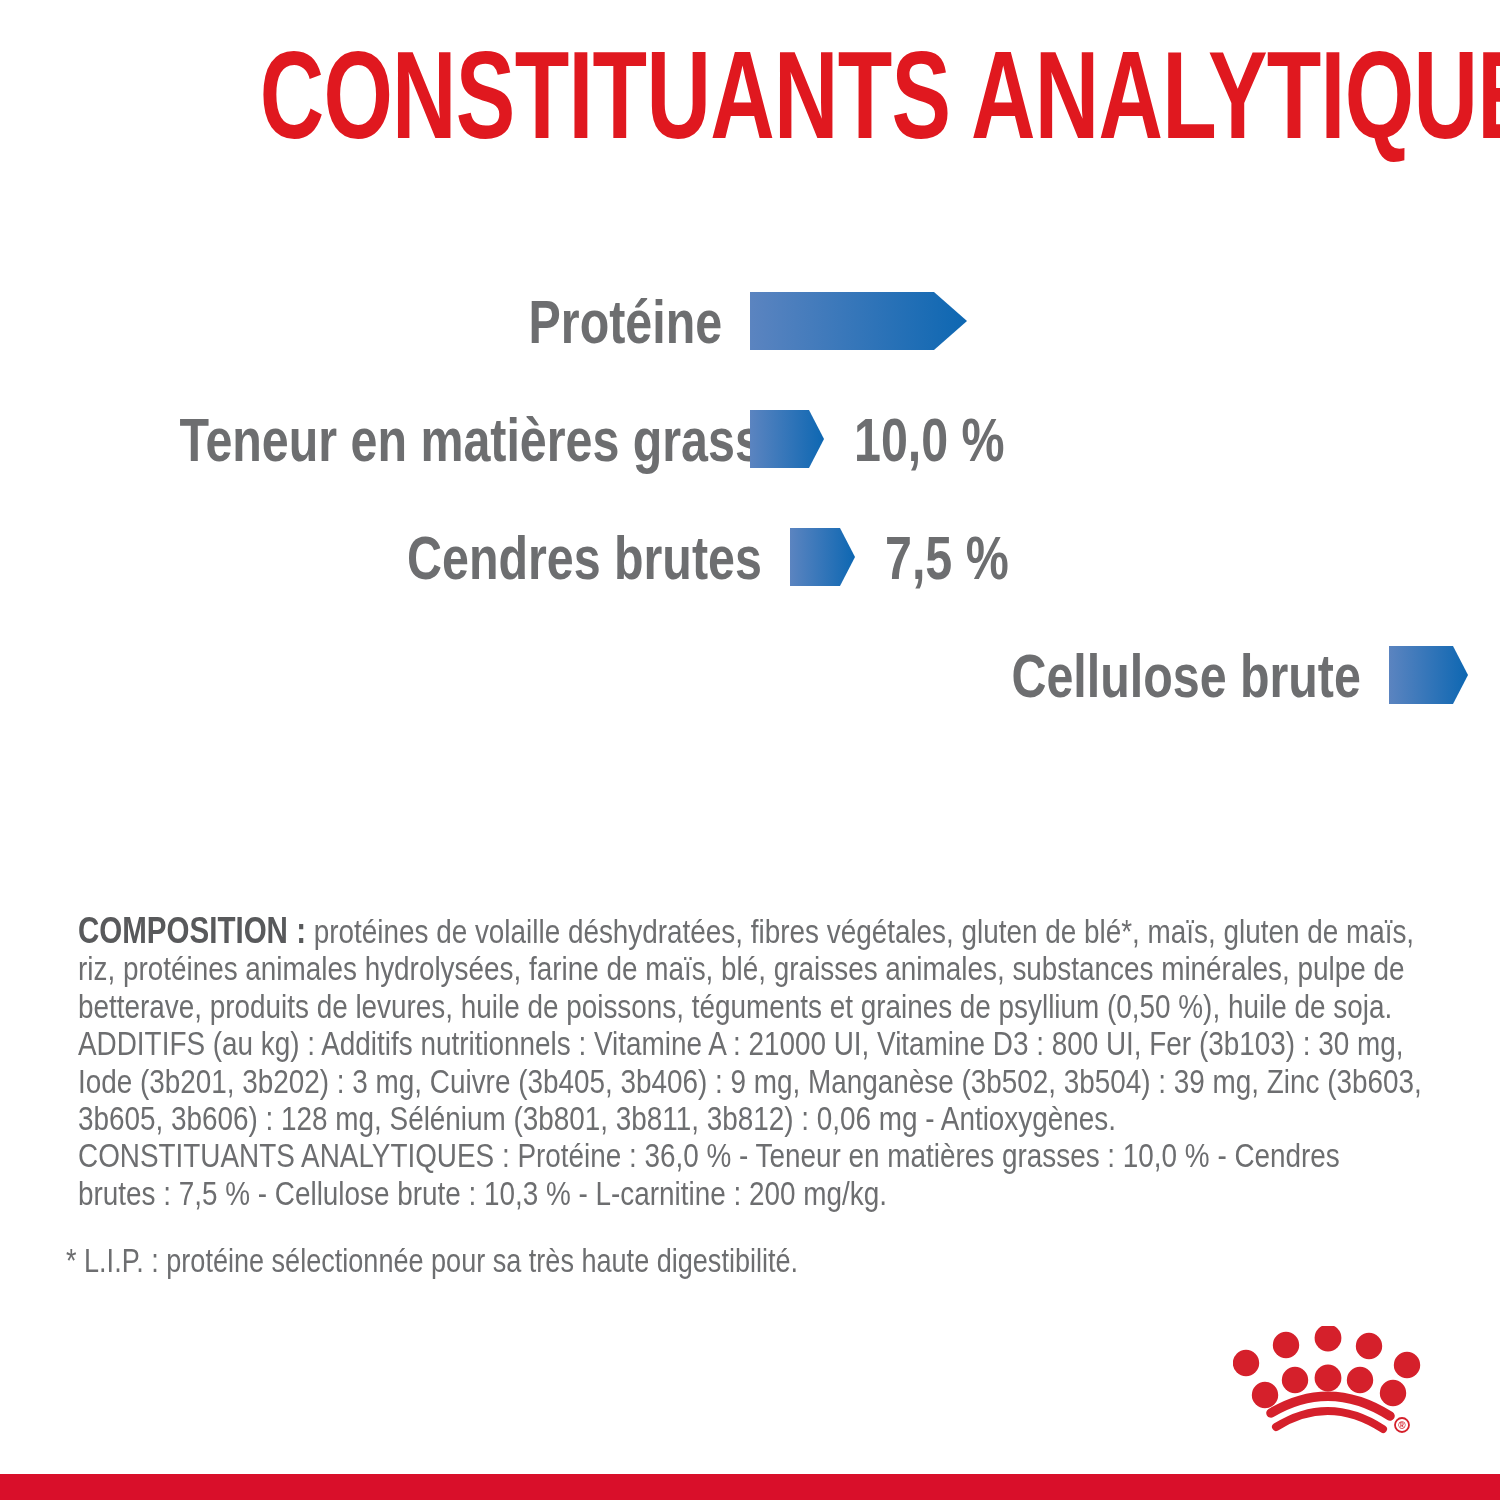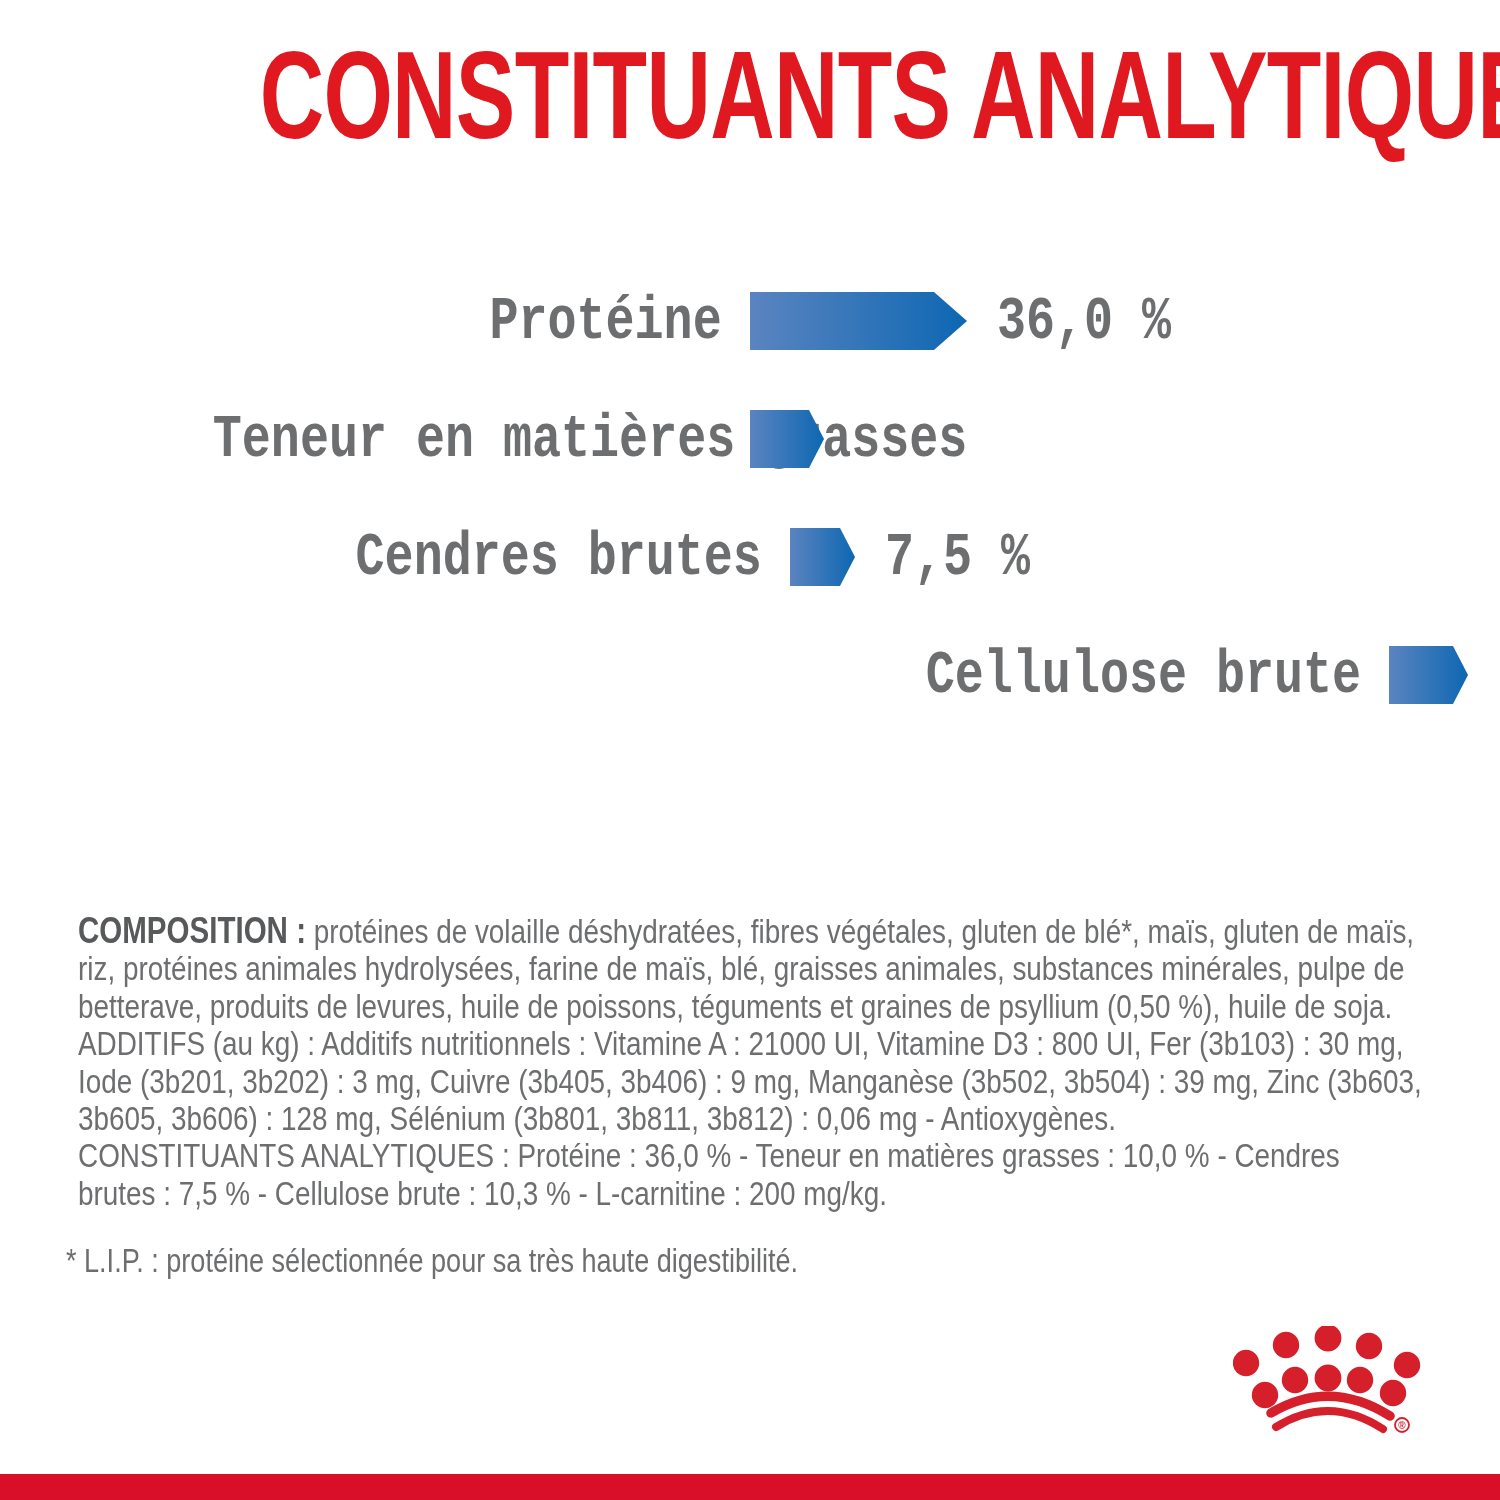--- a/index.html
+++ b/index.html
@@ -8,21 +8,21 @@
 
   .page-title {
     position: absolute; top: 32px; left: 0; width: 1500px;
     text-align: center; font-size: 124px; font-weight: bold;
     line-height: 126px; color: var(--title_red, #e0181f);
     letter-spacing: -1px; white-space: nowrap;
   }
   .page-title .squeeze { display: inline-block; transform: scaleX(0.72); transform-origin: 50% 50%; }
 
   .chart { position: absolute; left: 0; top: 0; width: 1500px; }
-  .chart-row { position: absolute; left: 0; width: 1468px; height: 60px; display: flex; align-items: center; font-family: Liberation Mono, monospace; }
+  .chart-row { position: absolute; left: 0; width: 1468px; height: 60px; display: flex; align-items: center; }
   .row-label {
     width: 722px; text-align: right; color: var(--text_gray, #6d6e70);
     font-size: 62px; font-weight: bold; white-space: nowrap;
   }
   .row-label .squeeze { display: inline-block; transform: scaleX(0.78); transform-origin: 100% 50%; }
   .arrow-bar {
     height: 58px; margin-left: 28px; flex: 0 0 auto;
     background: linear-gradient(90deg, var(--bar_gradient_start, #5b84c0), var(--bar_gradient_end, #0d67b2));
   }
   .row-value {
@@ -57,26 +57,26 @@
 </head>
 <body>
 
 <h1 class="page-title"><span class="squeeze">CONSTITUANTS ANALYTIQUES</span></h1>
 
 <div class="chart">
 
   <div class="chart-row" style="top: 291px;">
     <div class="row-label"><span class="squeeze">Protéine</span></div>
     <div class="arrow-bar" style="width: 217px; clip-path: polygon(0px 0px, 184px 0px, 217px 50%, 184px 100%, 0px 100%);"></div>
-    <div class="row-value"><span class="squeeze">36,0 %</span></div>
   </div>
 
   <div class="chart-row" style="top: 409px;">
     <div class="row-label"><span class="squeeze">Teneur en matières grasses</span></div>
     <div class="arrow-bar" style="width: 74px; clip-path: polygon(0px 0px, 59px 0px, 74px 50%, 59px 100%, 0px 100%);"></div>
+    <div class="row-value"><span class="squeeze">10,0 %</span></div>
   </div>
 
   <div class="chart-row" style="top: 527px; padding-left: 40px;">
     <div class="row-label"><span class="squeeze">Cendres brutes</span></div>
     <div class="arrow-bar" style="width: 65px; clip-path: polygon(0px 0px, 50px 0px, 65px 50%, 50px 100%, 0px 100%);"></div>
     <div class="row-value"><span class="squeeze">7,5 %</span></div>
   </div>
 
   <div class="chart-row" style="top: 645px; justify-content: flex-end;">
     <div class="row-label"><span class="squeeze">Cellulose brute</span></div>

